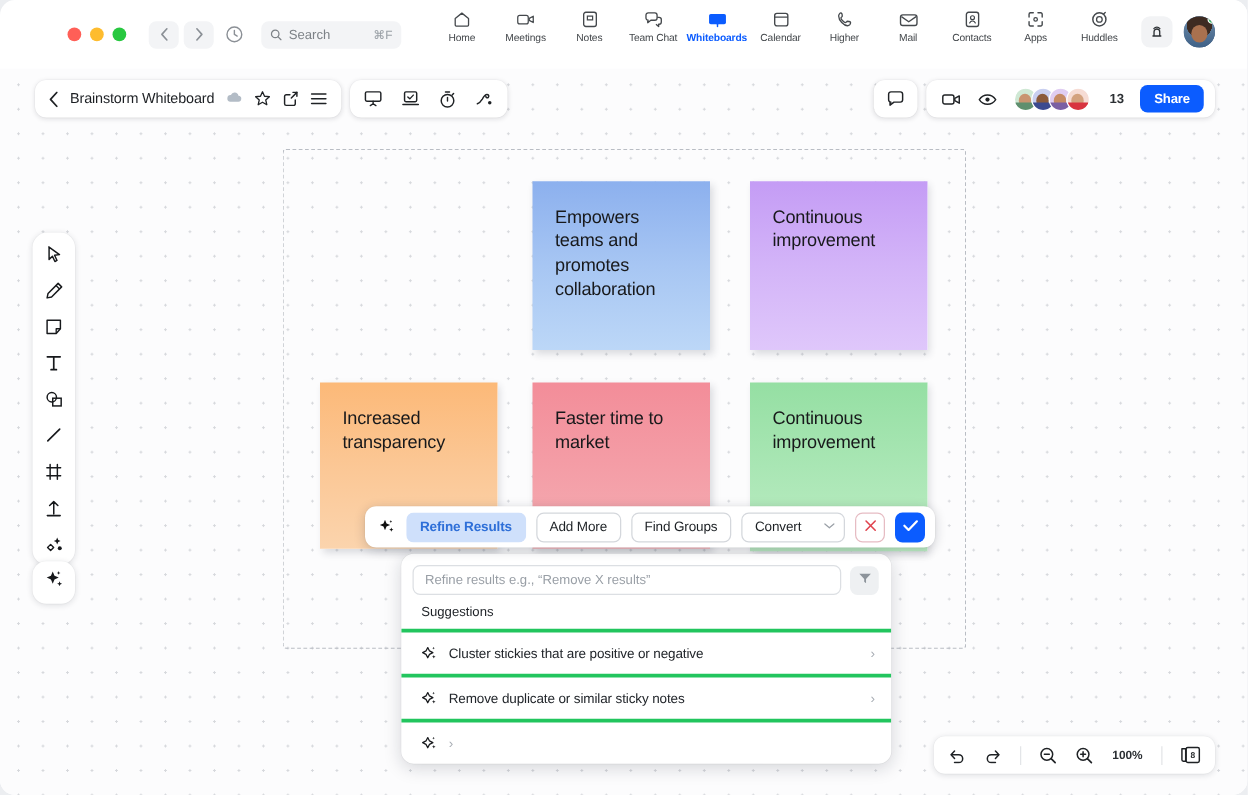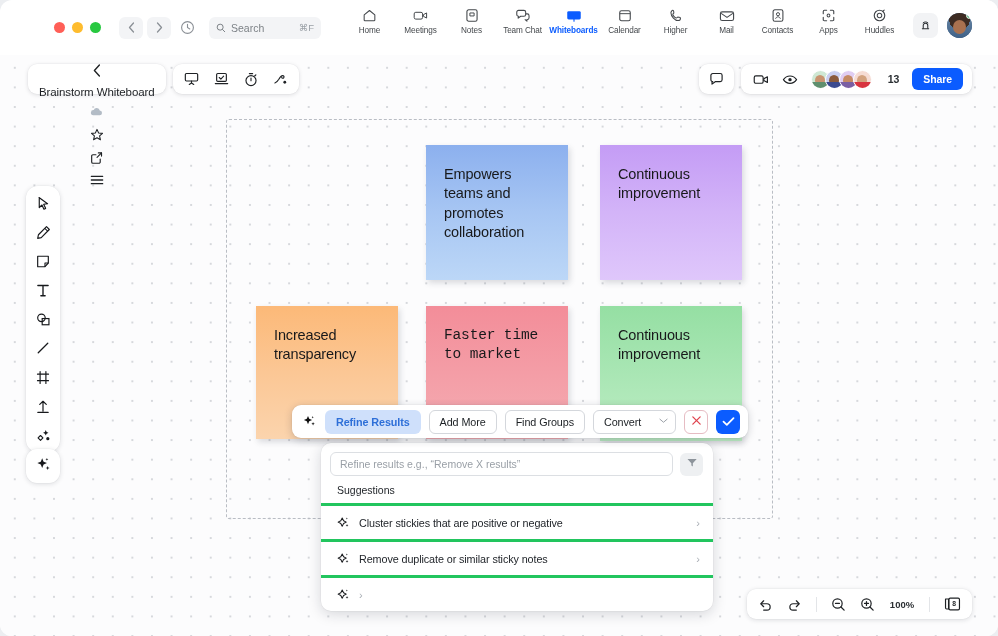--- a/index.html
+++ b/index.html
@@ -86,21 +86,21 @@
   
   .boardbar {
     position: absolute; top: 9px; left: 28px;
     display: flex; align-items: center; gap: 7px;
   }
   .pill {
     background: #fff; border-radius: 9px; height: 30px;
     display: flex; align-items: center;
     box-shadow: 0 1px 4px rgba(20,25,40,.13), 0 0 0 0.5px rgba(0,0,0,.03);
   }
-  .pill.g1 { padding: 0 11px; gap: 9px; flex-direction: column; }
+  .pill.g1 { padding: 0 11px; gap: 9px; }
   .pill.g2 { padding: 0 11px; gap: 15px; }
   .bt-title { font-size: 11.5px; color: #1c1f23; letter-spacing: -0.1px; white-space: nowrap; }
   .cloud-ic { color: #a7b0bb; font-size: 10px; }
   .tbi { color: #1f2225; display: flex; align-items: center; justify-content: center; cursor: pointer; }
 
   .boardbar-right {
     position: absolute; top: 9px; right: 26px;
     display: flex; align-items: center; gap: 7px;
   }
   .pill.r1 { padding: 0 10px; }
@@ -557,21 +557,21 @@
 
     <div class="sticky" style="left:426px; top:90px; width:142px; height:135px; background:linear-gradient(180deg,#8cb0ee 0%,#a7c6f3 50%,#bcd7f7 100%);">
       <span>Empowers teams and promotes collaboration</span>
     </div>
     <div class="sticky" style="left:600px; top:90px; width:142px; height:135px; background:linear-gradient(180deg,#c49cf5 0%,#d3b4f8 50%,#dfc7fb 100%);">
       <span>Continuous improvement</span>
     </div>
     <div class="sticky" style="left:256px; top:251px; width:142px; height:133px; background:linear-gradient(180deg,#fcb978 0%,#fbc795 50%,#fbd4ad 100%);">
       <span>Increased transparency</span>
     </div>
-    <div class="sticky" style="left:426px; top:251px; width:142px; height:133px; background:linear-gradient(180deg,#f38d99 0%,#f49da6 50%,#f5adb3 100%);font-family:Liberation Mono, monospace;">
+    <div class="sticky" style="left:426px; top:251px; width:142px; height:133px; background:linear-gradient(180deg,#f38d99 0%,#f49da6 50%,#f5adb3 100%);">
       <span>Faster time to market</span>
     </div>
     <div class="sticky" style="left:600px; top:251px; width:142px; height:135px; background:linear-gradient(180deg,#95dfa3 0%,#a9e6b4 50%,#bdedc4 100%);">
       <span>Continuous improvement</span>
     </div>
 
     <div class="aibar">
       <span class="ai-sparkle">
         <svg width="15" height="15" viewBox="0 0 16 16" fill="none">
             <path d="M6.4 2l1.3 3.1 3.1 1.3-3.1 1.3L6.4 10.8 5.1 7.7 2 6.4l3.1-1.3L6.4 2z" fill="#111"></path>

